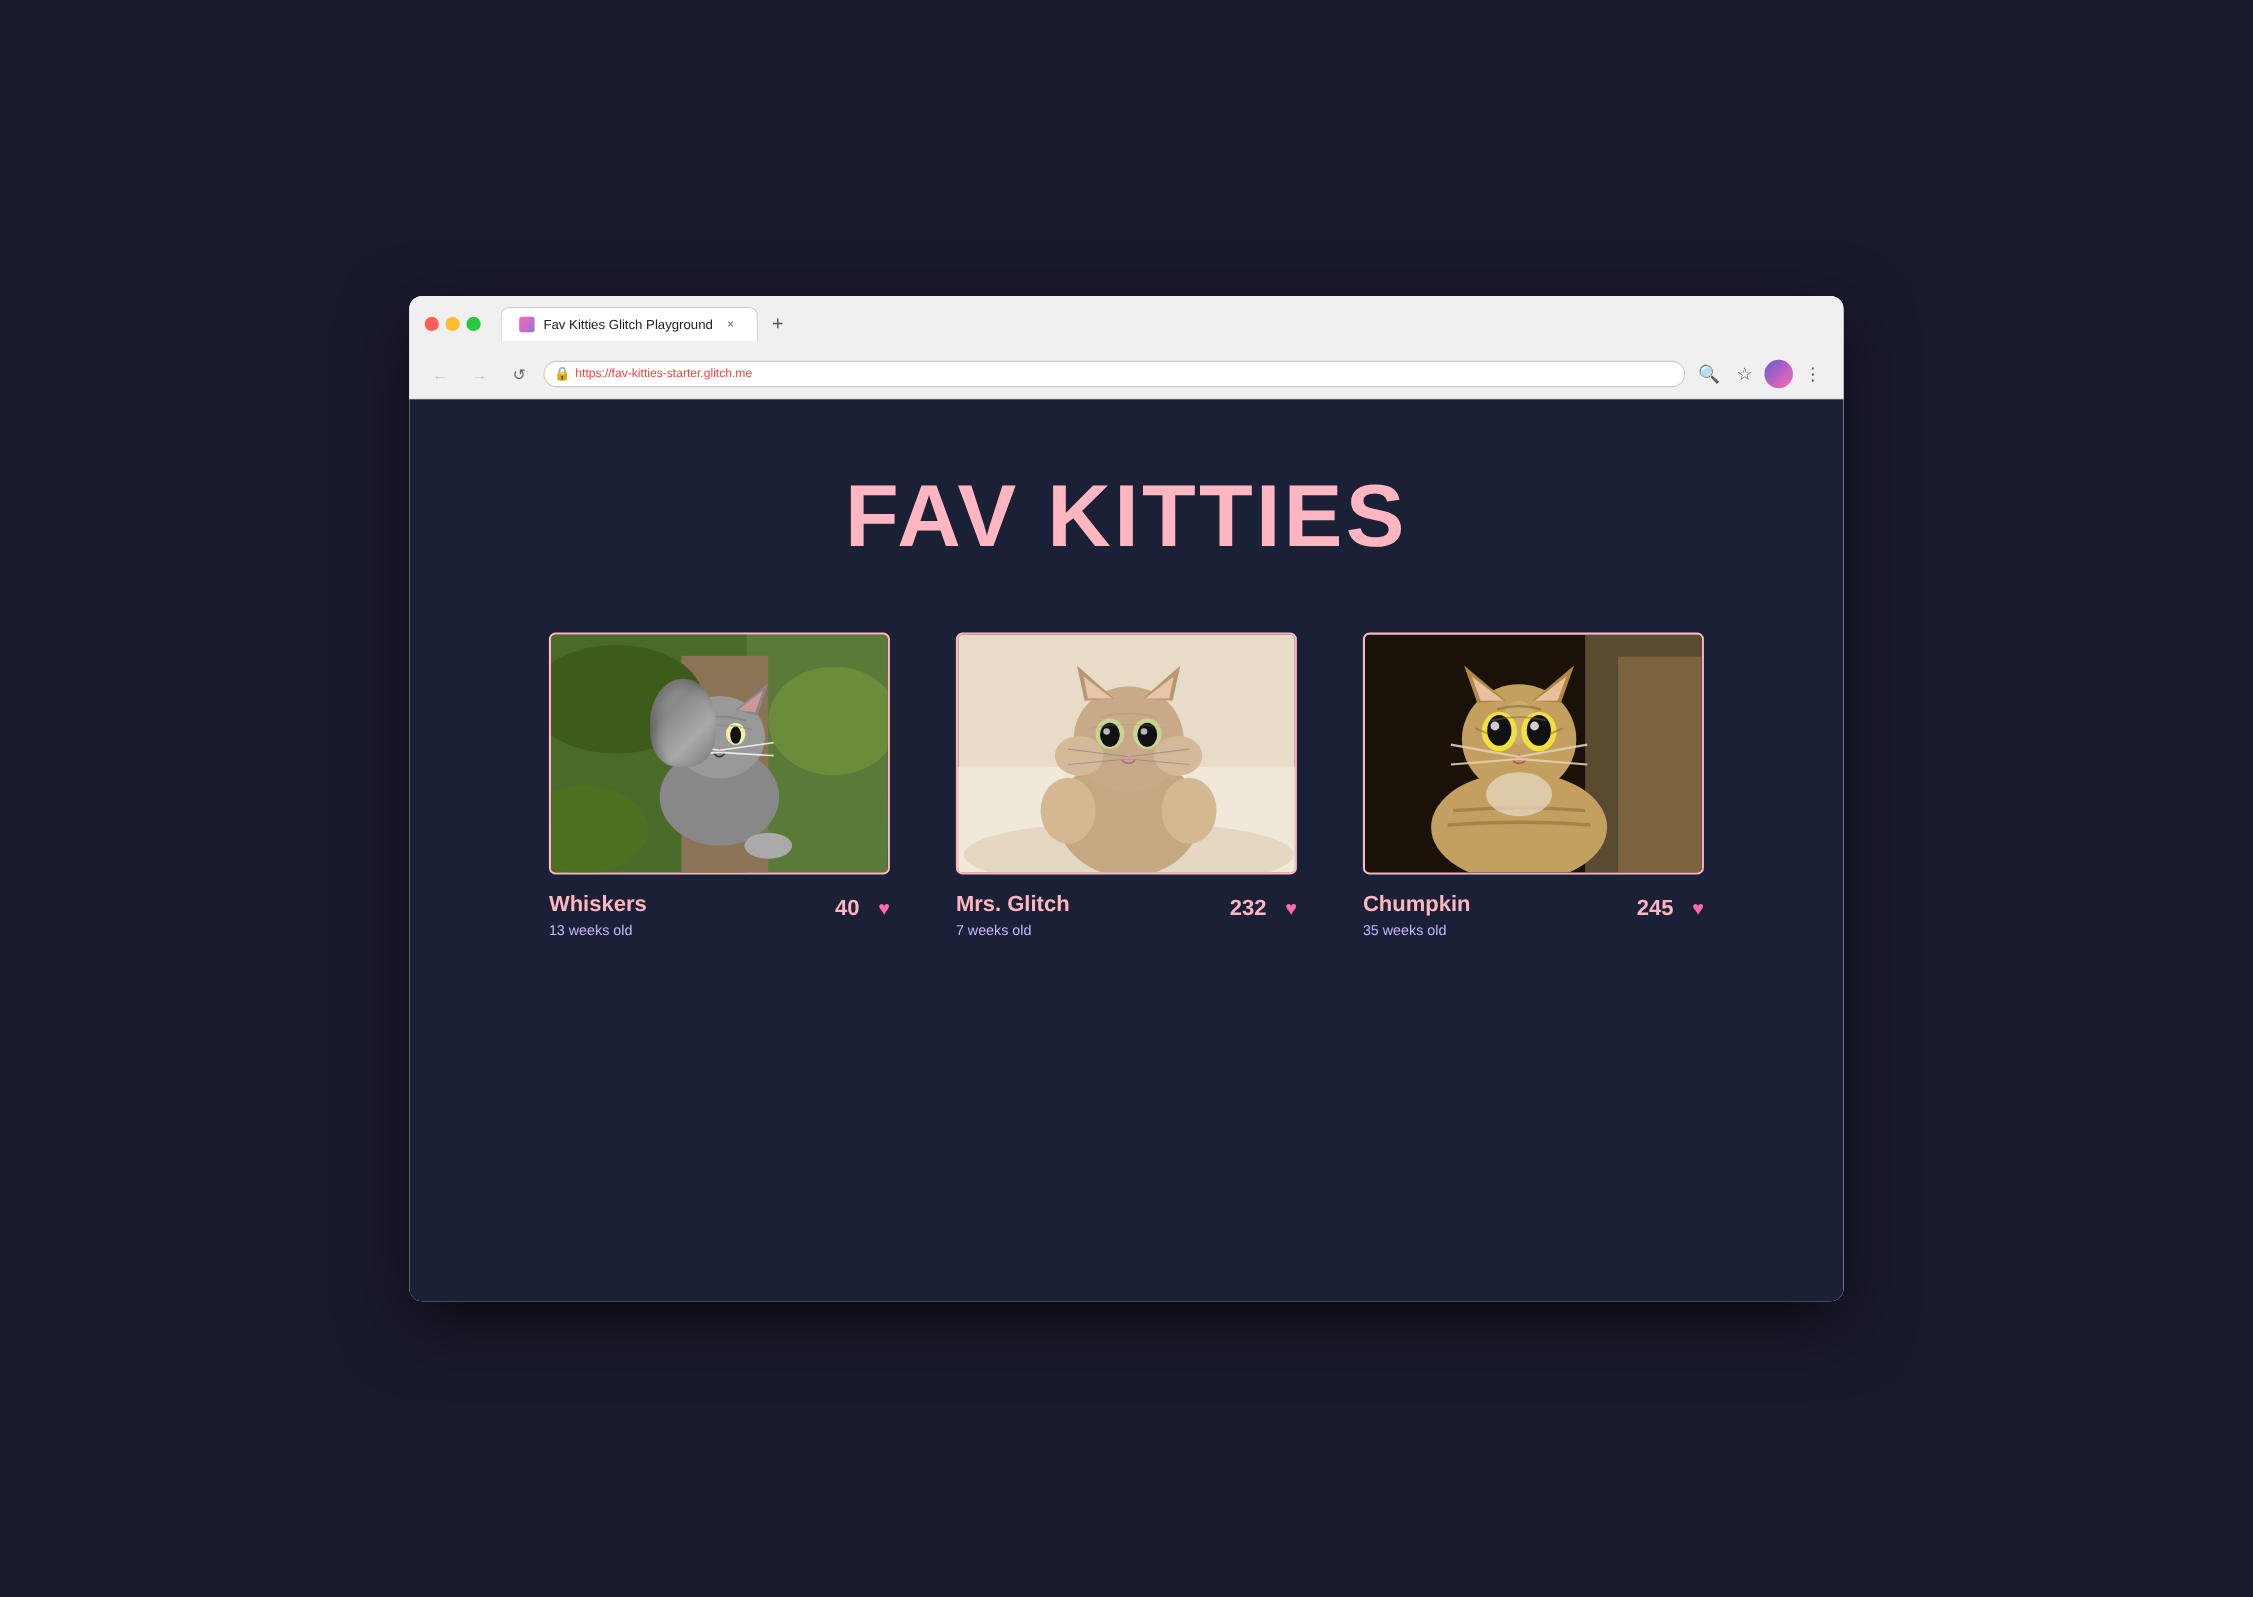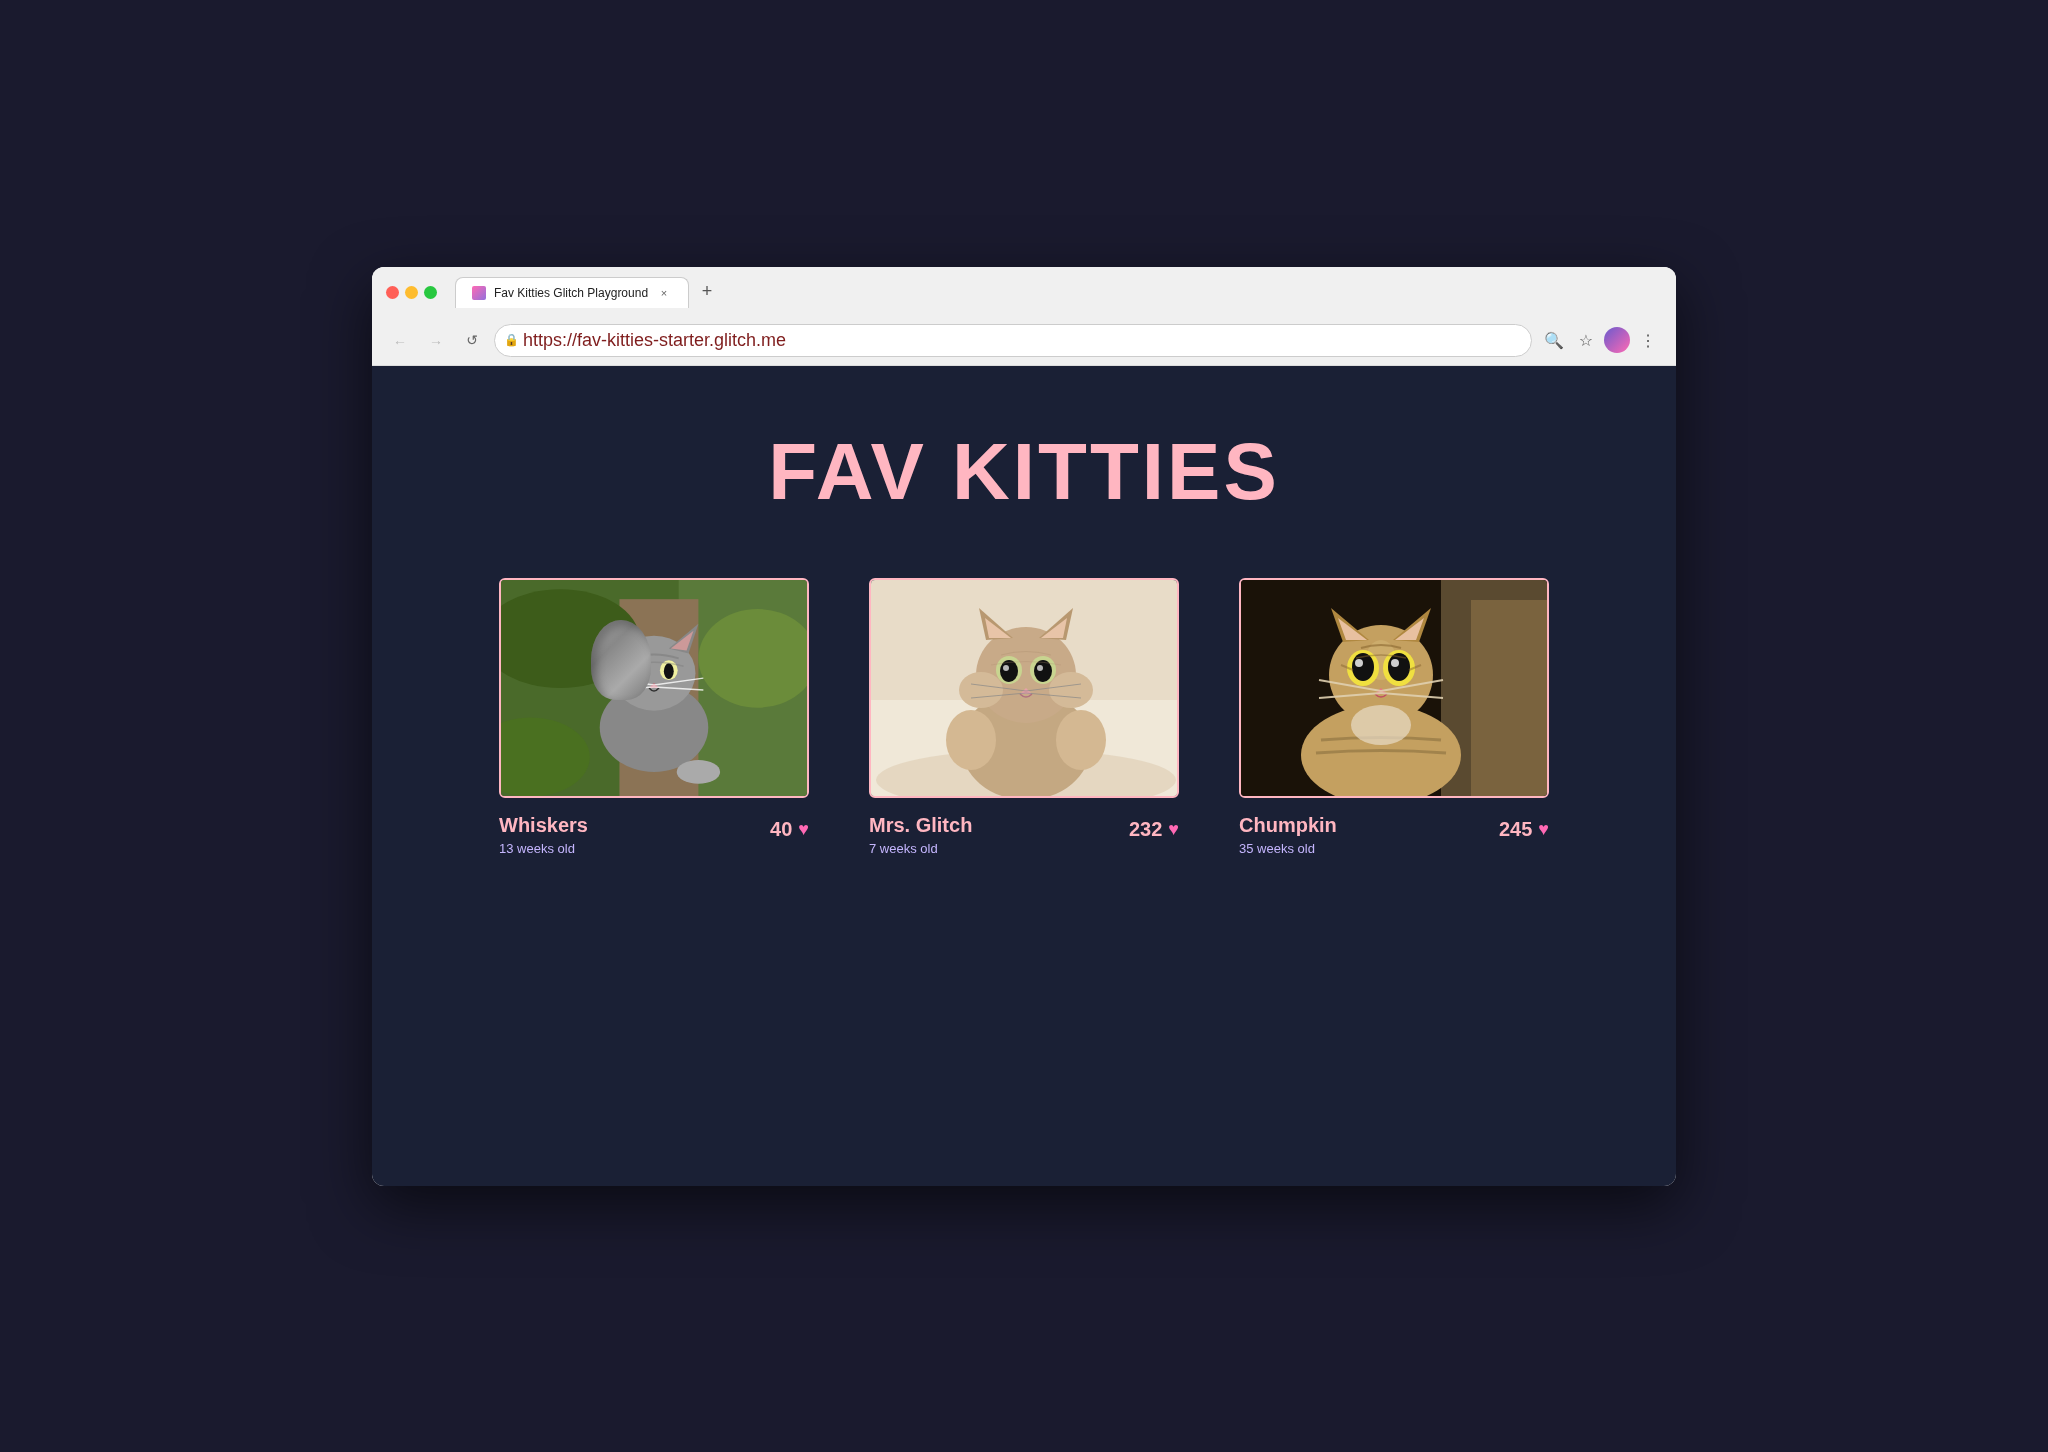--- a/index.html
+++ b/index.html
@@ -161,22 +161,22 @@
       z-index: 1;
       pointer-events: none;
     }
 
     .address-input-el {
       width: 100%;
       background: #fff;
       border: 1px solid #ccc;
       border-radius: 20px;
       padding: 5px 14px 5px 28px;
-      font-size: 18px;
-      color: #7f1d1d;
+      font-size: 11px;
+      color: #ef4444;
       outline: none;
     }
 
     .toolbar-right {
       display: flex;
       align-items: center;
       gap: 4px;
     }
 
     .toolbar-icon-btn {
@@ -284,21 +284,21 @@
     }
 
     .kitty-age {
       font-size: 13px;
       color: #c4b5fd;
     }
 
     .kitty-likes {
       display: flex;
       align-items: center;
-      gap: 6px;
+      gap: 17px;
       font-size: 20px;
       font-weight: bold;
       color: #ffb6c1;
       margin-top: 4px;
     }
 
     .heart-icon {
       color: #ff69b4;
       font-size: 18px;
     }

